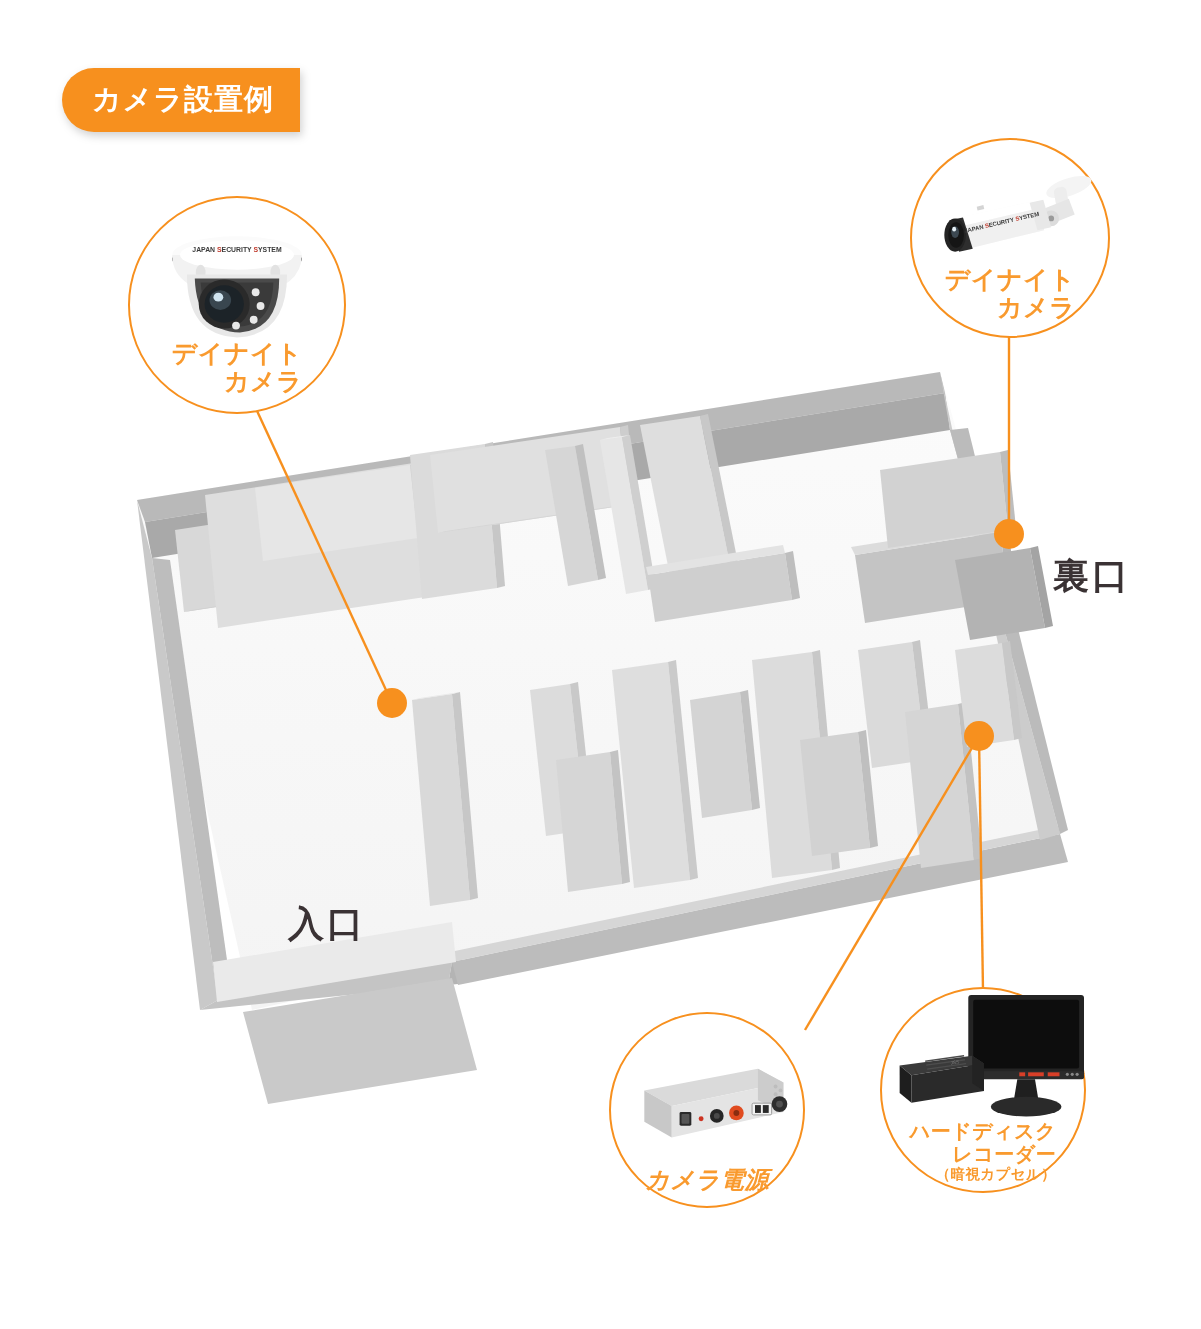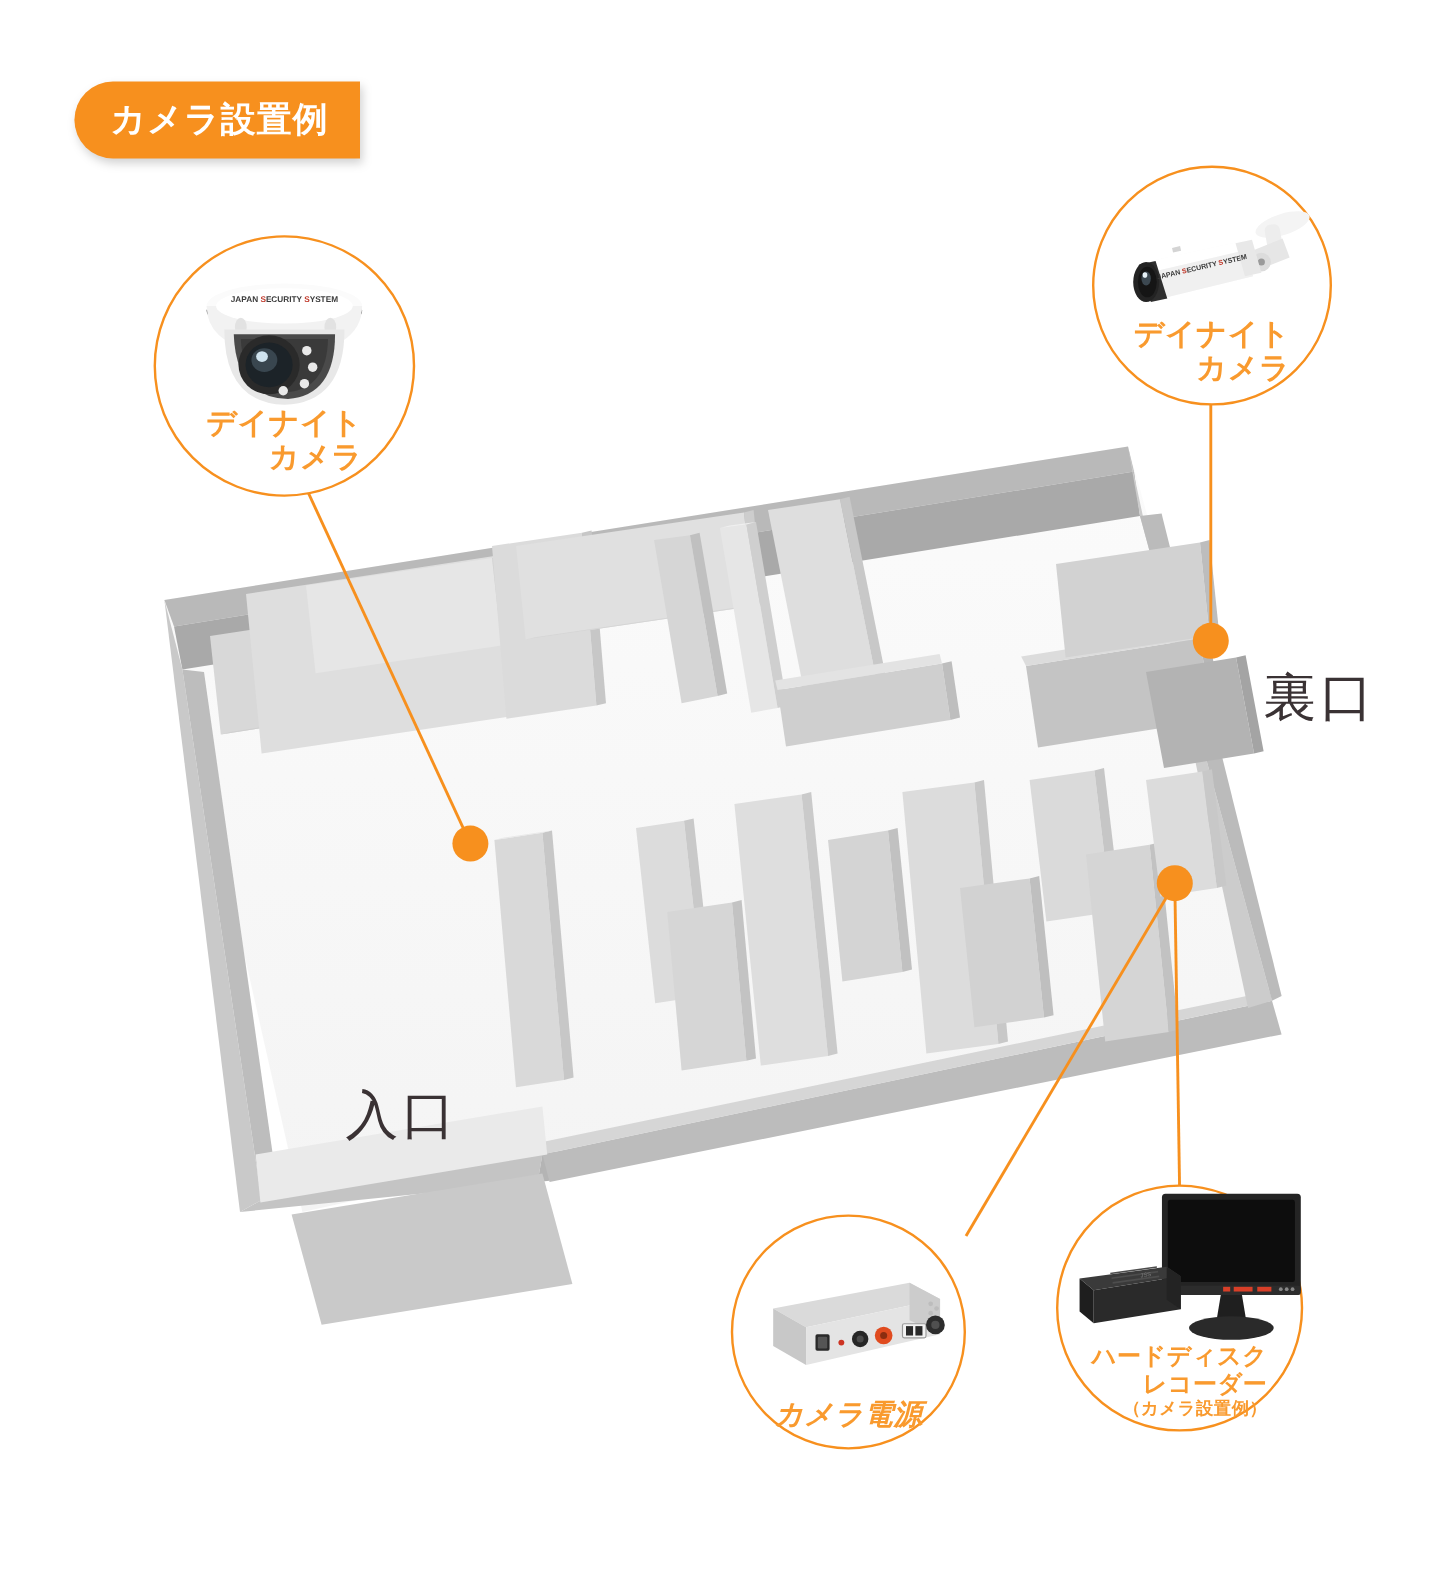--- a/index.html
+++ b/index.html
@@ -67,21 +67,21 @@
 
   #callout-power{ left:609px; top:1012px; width:196px; height:196px; }
   #callout-power .callout-label{ font-size:24px; margin-bottom:12px;font-style:italic; }
 
   #callout-recorder{ left:880px; top:987px; width:206px; height:206px; }
   #callout-recorder .callout-label{ font-size:20px; margin-bottom:8px; }
 
   
   .room-label{
     position:absolute; z-index:20;
-    color:#3a3234; font-size:44px; letter-spacing:3px;
+    color:#3a3234; font-size:36px; letter-spacing:3px;font-weight:bold;
   }
   #label-ura{ left:1053px; top:552px; }
   #label-iri{ left:288px; top:900px; }
 </style>
 </head>
 <body>
 
 <div id="header-badge">
   <div id="badge-primary">カメラ設置例</div>
 </div>
@@ -342,15 +342,15 @@
     <g fill="#4d4d4d">
       <rect x="44" y="73" width="40" height="1.4" transform="rotate(-8 44 73)"></rect>
       <rect x="45" y="77" width="40" height="1.4" transform="rotate(-8 45 77)"></rect>
       <rect x="46" y="81" width="40" height="1.4" transform="rotate(-8 46 81)"></rect>
     </g>
     <text x="70" y="77" font-size="5" fill="#7a7a7a" font-family="Liberation Sans, sans-serif" transform="rotate(-8 70 77)">JSS</text>
   </svg>
   <div class="callout-label">
     <span>ハードディスク</span><br>
     <span>レコーダー</span><br>
-    <span class="callout-sub">（カメラ設置例）</span>
+    <span class="callout-sub">（暗視カプセル）</span>
   </div>
 </div>
 
 </body></html>

